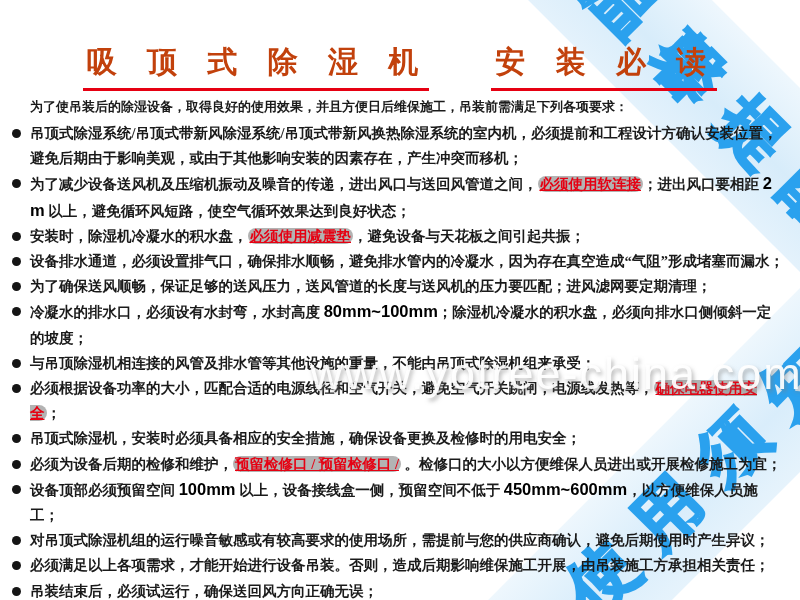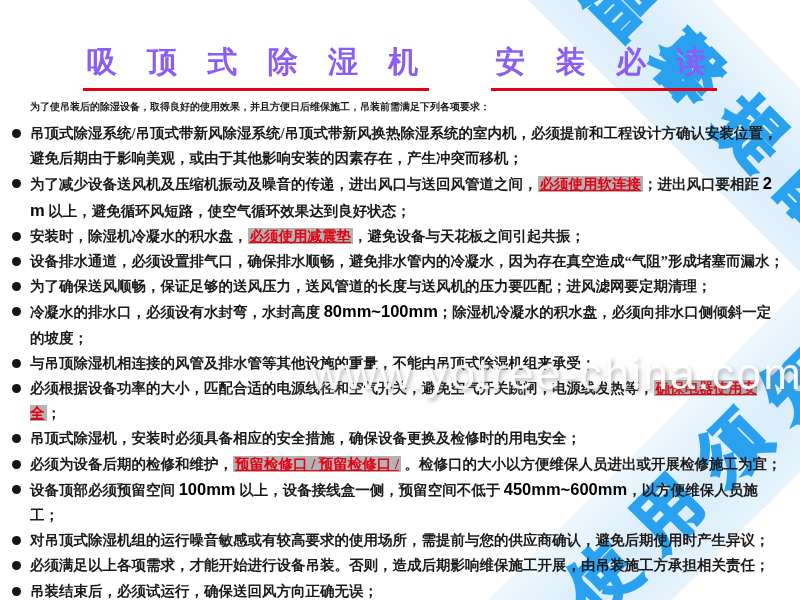--- a/index.html
+++ b/index.html
@@ -32,35 +32,35 @@
     left:118px;top:396px;font-family:"Liberation Sans",sans-serif;
     font-weight:bold;font-size:52px;letter-spacing:13px;
     color:rgba(255,255,255,0.92);
     text-shadow:2px 3px 4px rgba(120,120,120,0.5);
   }
   
   .title{position:absolute;top:42px;left:0;width:100%;z-index:2;
     display:flex;justify-content:center;gap:62px;}
   .title span{
     font-family:"Liberation Sans",sans-serif;font-weight:bold;
-    font-size:30px;color:#8b5cf6;letter-spacing:11px;
+    font-size:30px;color:#c2410c;letter-spacing:11px;
     border-bottom:3px solid #e60012;padding:0 0 5px 4px;white-space:nowrap;
   }
   
   .content{position:absolute;left:12px;top:95px;width:772px;z-index:2;
     color:#1a1a1a;}
-  .intro{font-size:10px;font-weight:bold;line-height:24px;margin:0 0 2px 0;
+  .intro{font-size:13px;font-weight:bold;line-height:24px;margin:0 0 2px 0;
     padding-left:18px;}
   ul.reqs{list-style:none;margin:0;padding:0;}
   ul.reqs li{position:relative;padding-left:18px;font-size:14.5px;
     font-weight:bold;line-height:25.2px;}
   ul.reqs li .dot{position:absolute;left:0;top:8px;width:9px;height:9px;
     border-radius:50%;background:#151515;}
   .seg-highlight{background:#b3b3b3;color:#e60012;
-    text-decoration:underline;padding:0 2px;}
+    text-decoration:underline;padding:0 2px;border-radius:8px;}
   .seg-number{font-family:"Liberation Sans",sans-serif;font-size:16.5px;
     font-weight:bold;color:#000;}
 </style>
 </head>
 <body>
 
 <div class="page">
 
   <div class="band band-tr">
     <span class="bubble">温馨提醒</span>

